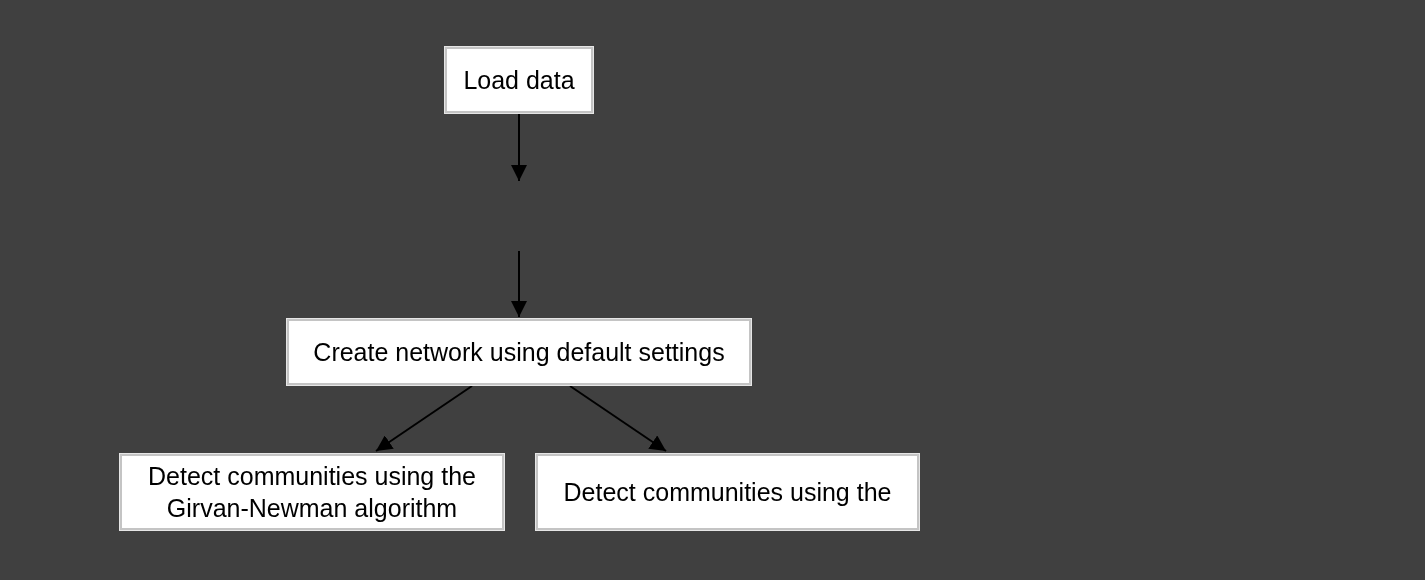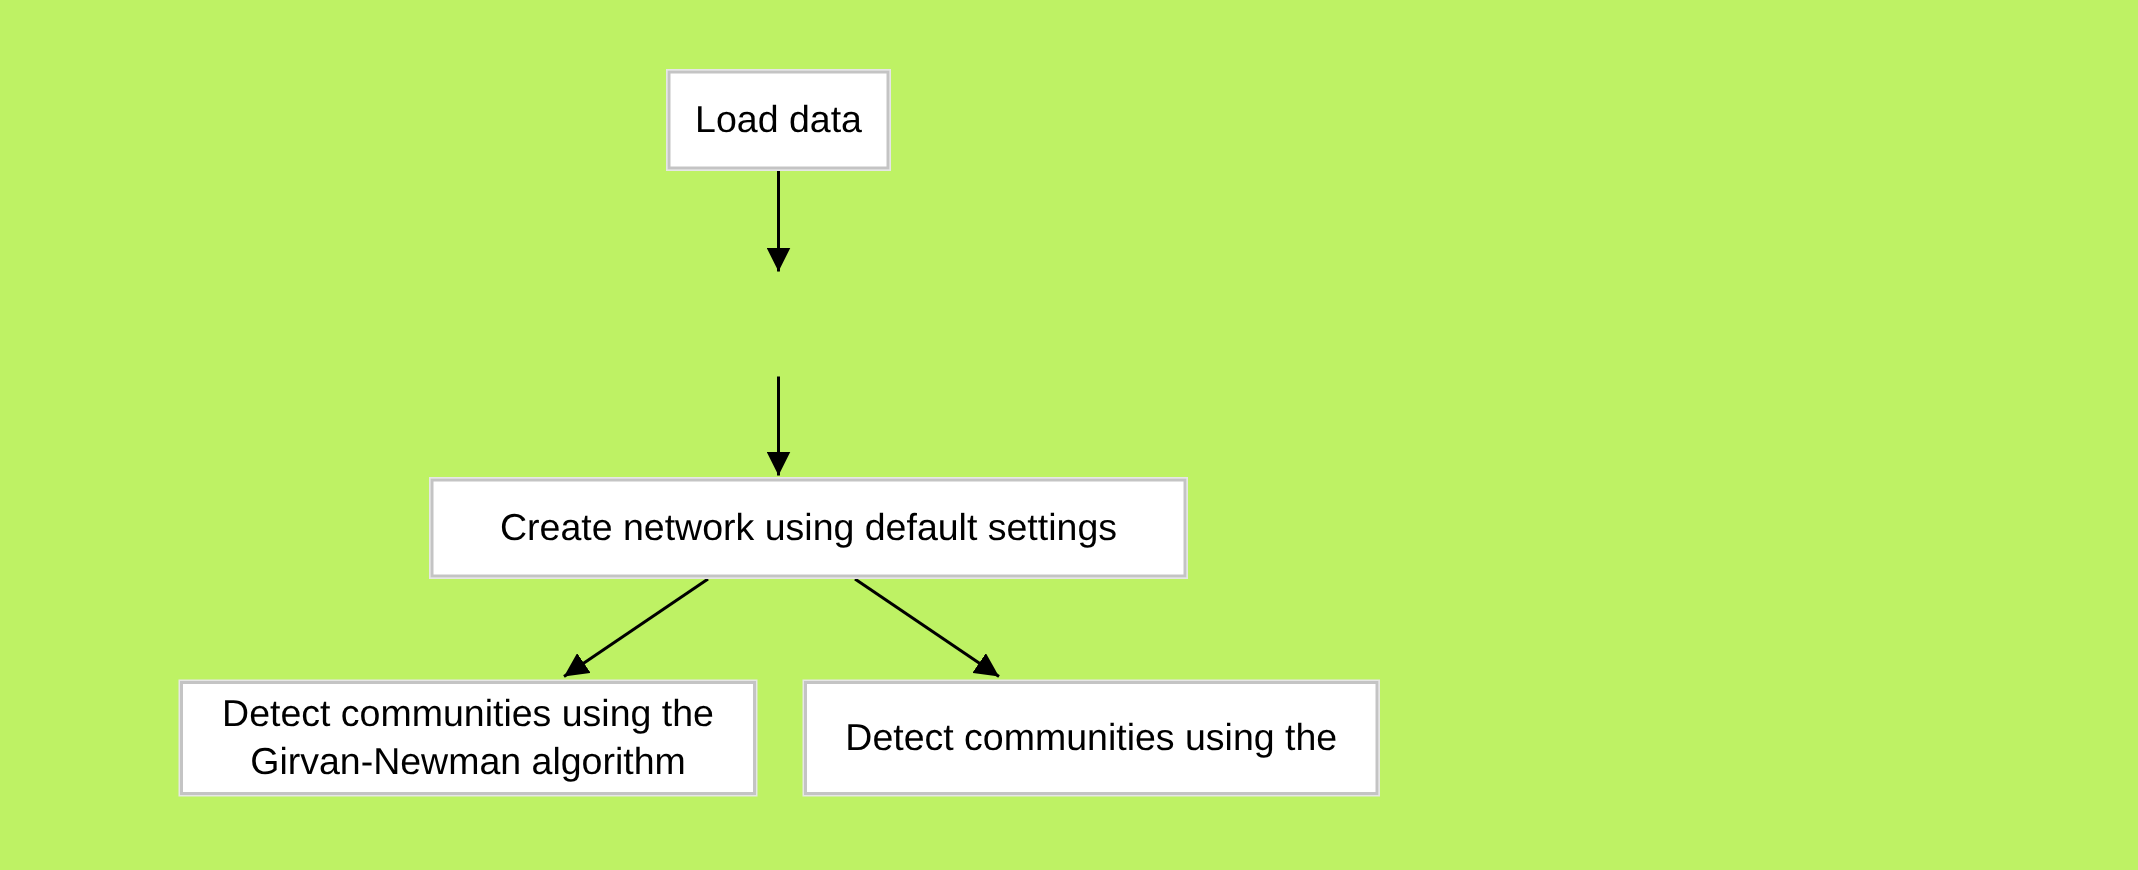--- a/index.html
+++ b/index.html
@@ -4,21 +4,21 @@
 <style>
   html, body {
     margin: 0;
     padding: 0;
     background: #ffffff;
   }
   .canvas {
     position: relative;
     width: 1425px;
     height: 580px;
-    background: #bef264;
+    background: #404040;
     font-family: "Liberation Sans", "DejaVu Sans", sans-serif;
     overflow: hidden;
   }
   .arrows {
     position: absolute;
     left: 0;
     top: 0;
     width: 1425px;
     height: 580px;
   }
@@ -34,21 +34,21 @@
     justify-content: center;
     text-align: center;
     color: #000000;
     font-size: 25px;
     line-height: 32px;
     white-space: nowrap;
   }
   
   #node-load-data            { left: 445px; top: 47px;  width: 148px; height: 66px; }
   #node-similarity-table     { left: 377px; top: 183px; width: 285px; height: 67px; }
-  #node-create-network       { left: 287px; top: 319px; width: 504px; height: 66px; text-align: right; }
+  #node-create-network       { left: 287px; top: 319px; width: 464px; height: 66px; text-align: right; }
   #node-girvan-newman        { left: 120px; top: 454px; width: 384px; height: 76px; }
   #node-clique-percolation   { left: 536px; top: 454px; width: 383px; height: 76px; }
 </style>
 </head>
 <body>
 
 <div class="canvas">
 
   <svg class="arrows" viewBox="0 0 1425 580" xmlns="http://www.w3.org/2000/svg">
     <defs>

